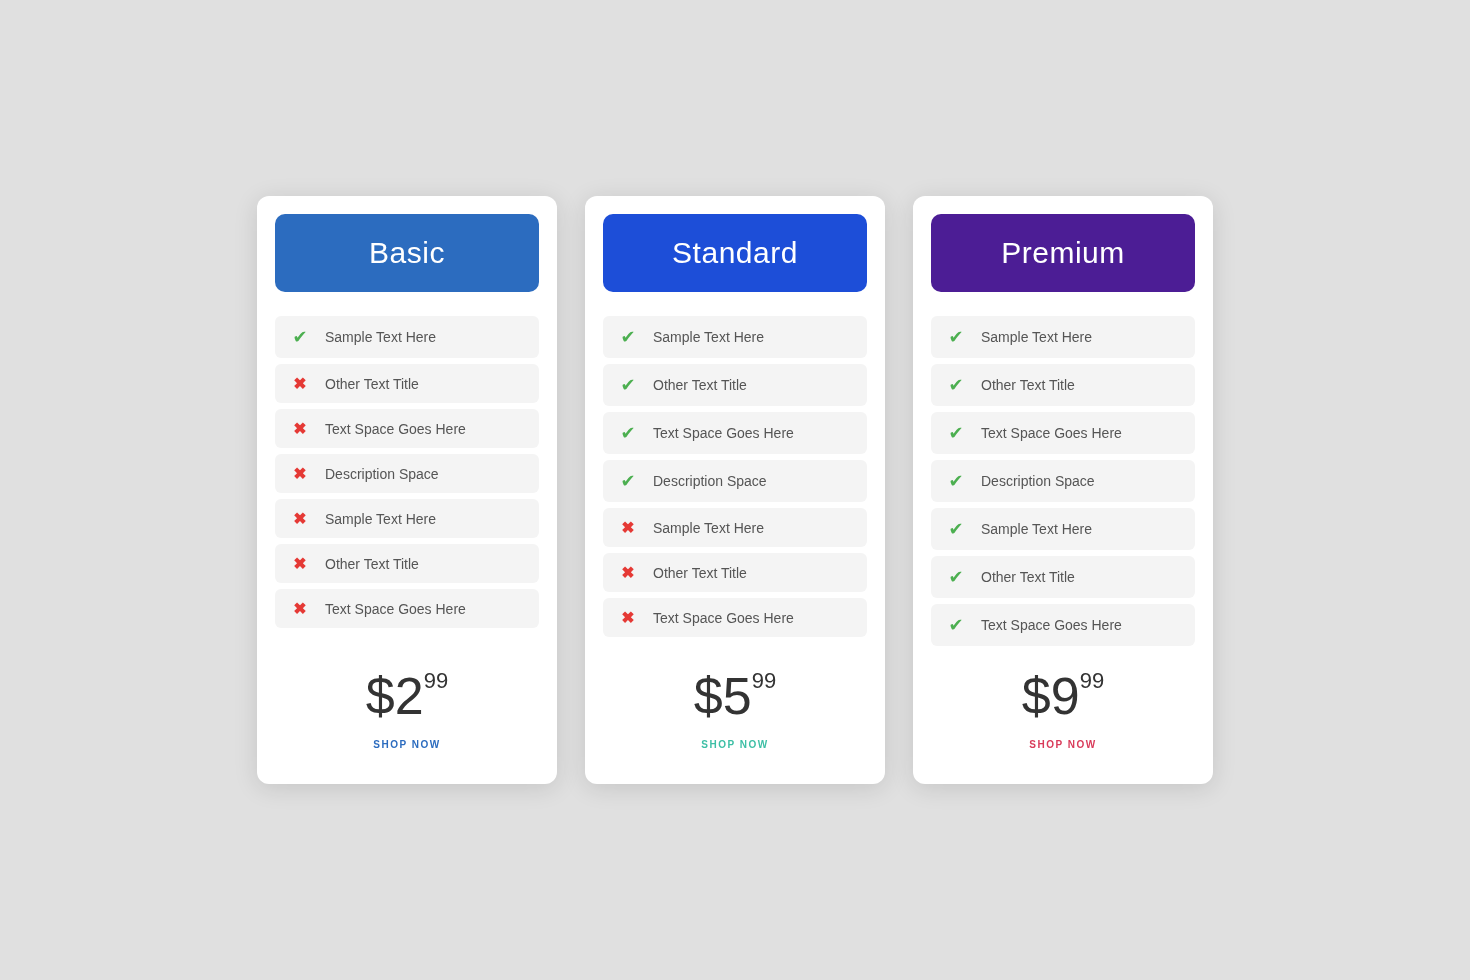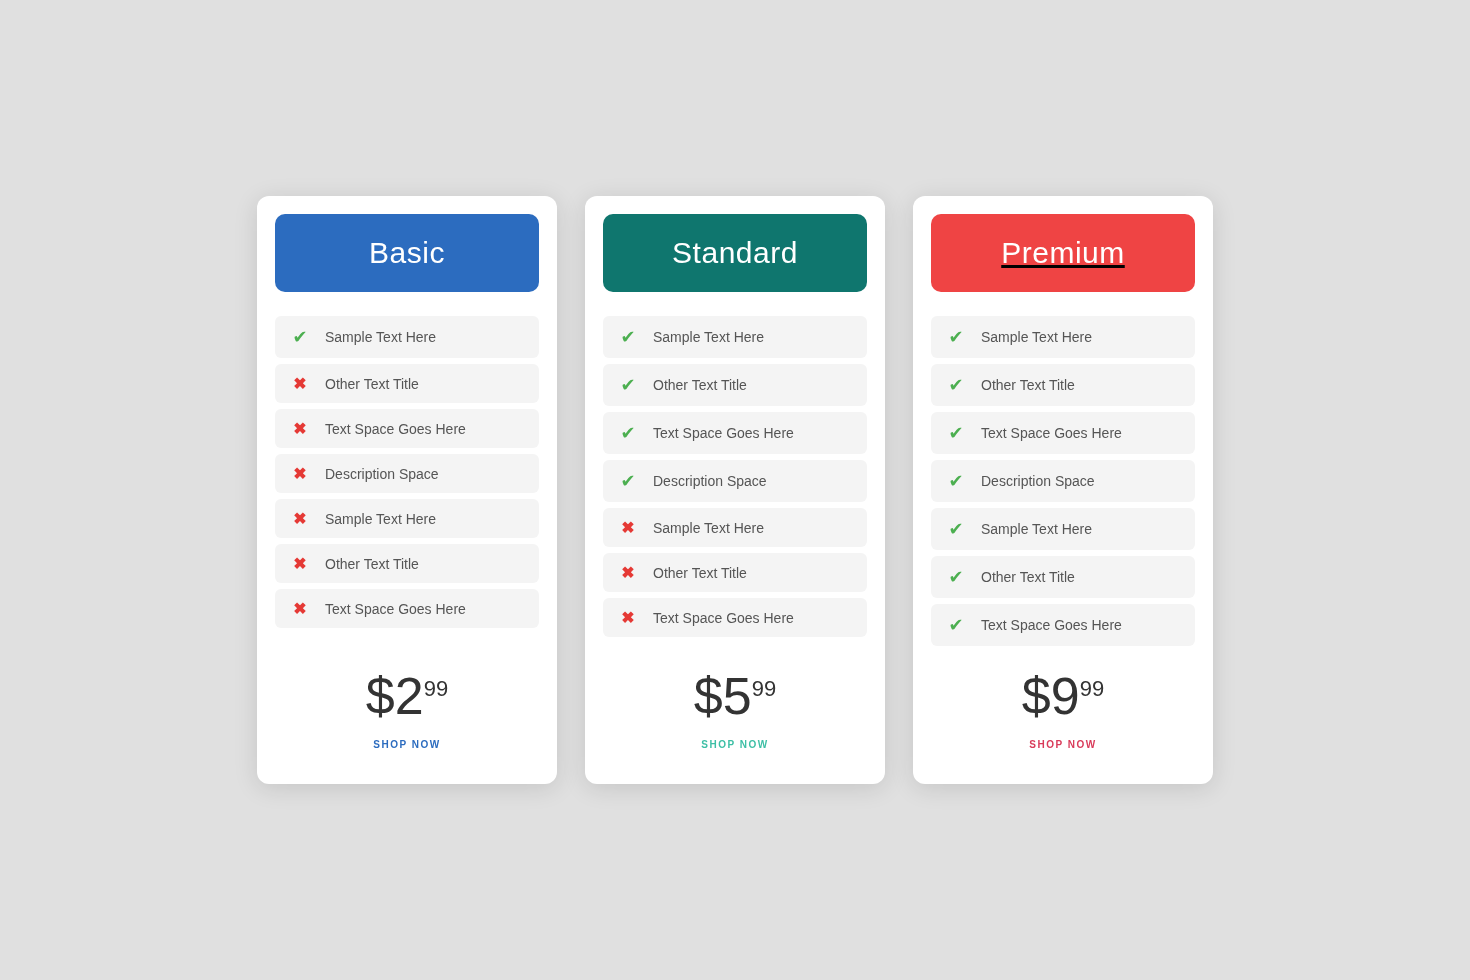--- a/index.html
+++ b/index.html
@@ -32,22 +32,22 @@
     }
 
     .card-header {
       border-radius: 10px;
       margin: 18px 18px 24px 18px;
       padding: 22px 0;
       text-align: center;
     }
 
     .card-header.basic { background-color: #2c6cbf; }
-    .card-header.standard { background-color: #0f766e; }
-    .card-header.premium { background-color: #ef4444; text-decoration: underline; }
+    .card-header.standard { background-color: #1d4ed8; }
+    .card-header.premium { background-color: #4c1d95; }
 
     .plan-title {
       color: #ffffff;
       font-size: 30px;
       font-weight: 400;
       letter-spacing: 0.5px;
     }
 
     .features-list {
       padding: 0 18px;
@@ -95,21 +95,20 @@
       color: #333;
       line-height: 1;
     }
 
     .price-cents {
       font-size: 22px;
       font-weight: 400;
       color: #333;
       vertical-align: super;
       line-height: 1;
-      margin-top: 8px;
     }
 
     .price-wrapper {
       display: flex;
       align-items: flex-start;
       justify-content: center;
       margin-bottom: 12px;
     }
 
     .shop-now {

